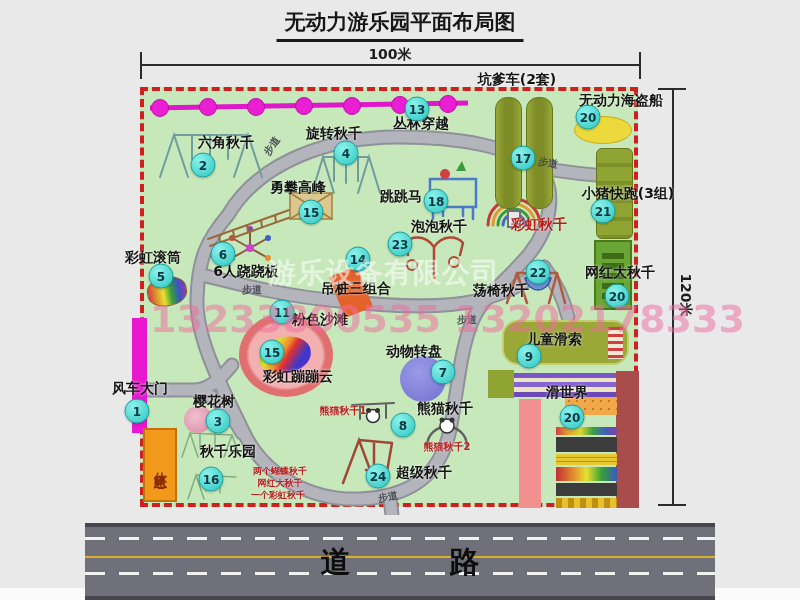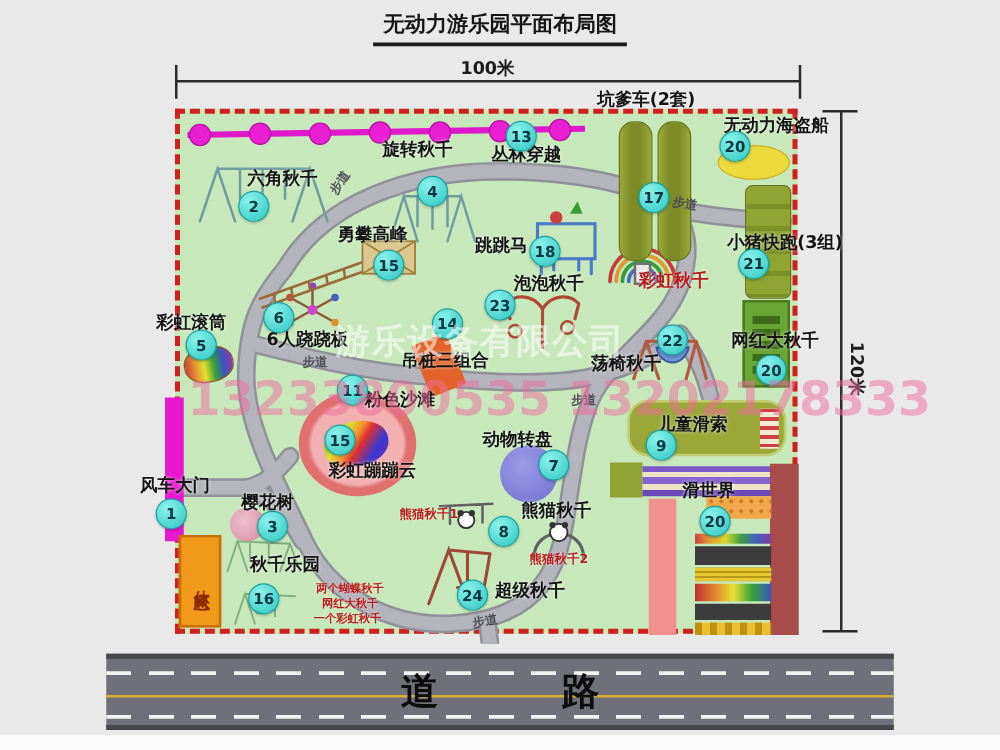--- a/index.html
+++ b/index.html
@@ -1,19 +1,19 @@
 <!DOCTYPE html>
 <html><head>
 <meta charset="utf-8">
 <style>
   html,body{margin:0;padding:0;background:#e9e9e9;}
   #stage{position:relative;width:800px;height:600px;background:#e9e9e9;overflow:hidden;
          font-family:"DejaVu Sans","Liberation Sans",sans-serif;}
   #title{position:absolute;left:50%;top:8px;transform:translateX(-50%);
-         font-size:17px;font-weight:bold;color:#161616;border-bottom:3px solid #1a1a1a;
+         font-size:21px;font-weight:bold;color:#161616;border-bottom:3px solid #1a1a1a;
          padding:0 8px 3px;white-space:nowrap;z-index:5;text-align:center;}
   
   .dim-line-h{position:absolute;height:0;border-top:2px solid #2b2b2b;z-index:4;}
   .dim-line-v{position:absolute;width:0;border-left:2px solid #2b2b2b;z-index:4;}
   .dim-tick-v{position:absolute;width:0;border-left:2px solid #2b2b2b;z-index:4;}
   .dim-tick-h{position:absolute;height:0;border-top:2px solid #2b2b2b;z-index:4;}
   .dim-label{position:absolute;font-size:14px;font-weight:bold;color:#1c1c1c;white-space:nowrap;z-index:5;}
   
   #map{position:absolute;left:140px;top:87px;width:498px;height:420px;box-sizing:border-box;
        background:#c7e8ba;border:4px dashed #cf1f1f;z-index:1;}
@@ -34,21 +34,21 @@
          background:#f2981a;border:2px solid #c87008;z-index:13;
          display:flex;align-items:center;justify-content:center;}
   #rest-area span{writing-mode:vertical-rl;text-orientation:upright;font-size:13px;
          font-weight:bold;color:#8a2a00;letter-spacing:2px;}
   
   .wm1{position:absolute;left:268px;top:254px;font-size:28px;font-weight:bold;
        color:rgba(255,255,255,0.55);letter-spacing:1px;z-index:40;white-space:nowrap;pointer-events:none;}
   .wm2{position:absolute;left:150px;top:297px;font-size:38px;font-weight:bold;
        color:rgba(240,105,155,0.5);z-index:40;white-space:nowrap;pointer-events:none;}
   
-  #road{position:absolute;left:85px;top:523px;width:630px;height:61px;box-sizing:border-box;
+  #road{position:absolute;left:85px;top:523px;width:630px;height:77px;box-sizing:border-box;
         background:#70707a;border-top:4px solid #46464c;border-bottom:4px solid #46464c;z-index:3;}
   .lane{position:absolute;left:0;right:0;height:3px;
         background:repeating-linear-gradient(90deg,#f2f2f2 0 20px,transparent 20px 34px);}
   .midline{position:absolute;left:0;right:0;height:2px;background:#d8b030;}
   #road-label{position:absolute;left:50%;top:50%;transform:translate(-50%,-50%);
         font-size:30px;font-weight:bold;color:#0c0c0c;letter-spacing:26px;padding-left:26px;
         white-space:pre;z-index:6;}
   #bottom-strip{position:absolute;left:0;top:588px;width:800px;height:12px;background:#fbfbfb;z-index:2;}
 </style>
 </head>
@@ -190,21 +190,21 @@
   <div class="s" style="left:336px;top:270px;width:30px;height:44px;background:#e2622a;transform:rotate(-22deg);border-radius:2px;"></div>
 
   <div id="poi-layer">
       <div class="badge" style="left: 137px; top: 411px;">1</div>
       <div class="poi-label" style="left: 140px; top: 389px;">风车大门</div>
       <div class="badge" style="left: 203px; top: 165px;">2</div>
       <div class="poi-label" style="left: 226px; top: 143px;">六角秋千</div>
       <div class="badge" style="left: 218px; top: 421px;">3</div>
       <div class="poi-label" style="left: 214px; top: 402px;">樱花树</div>
       <div class="badge" style="left: 346px; top: 153px;">4</div>
-      <div class="poi-label" style="left: 334px; top: 120px;">旋转秋千</div>
+      <div class="poi-label" style="left: 334px; top: 134px;">旋转秋千</div>
       <div class="badge" style="left: 161px; top: 276px;">5</div>
       <div class="poi-label" style="left: 153px; top: 258px;">彩虹滚筒</div>
       <div class="badge" style="left: 223px; top: 254px;">6</div>
       <div class="poi-label" style="left: 246px; top: 272px;">6人跷跷板</div>
       <div class="badge" style="left: 443px; top: 372px;">7</div>
       <div class="poi-label" style="left: 414px; top: 352px;">动物转盘</div>
       <div class="badge" style="left: 403px; top: 425px;">8</div>
       <div class="poi-label" style="left: 445px; top: 409px;">熊猫秋千</div>
       <div class="badge" style="left: 529px; top: 356px;">9</div>
       <div class="poi-label" style="left: 554px; top: 340px;">儿童滑索</div>

